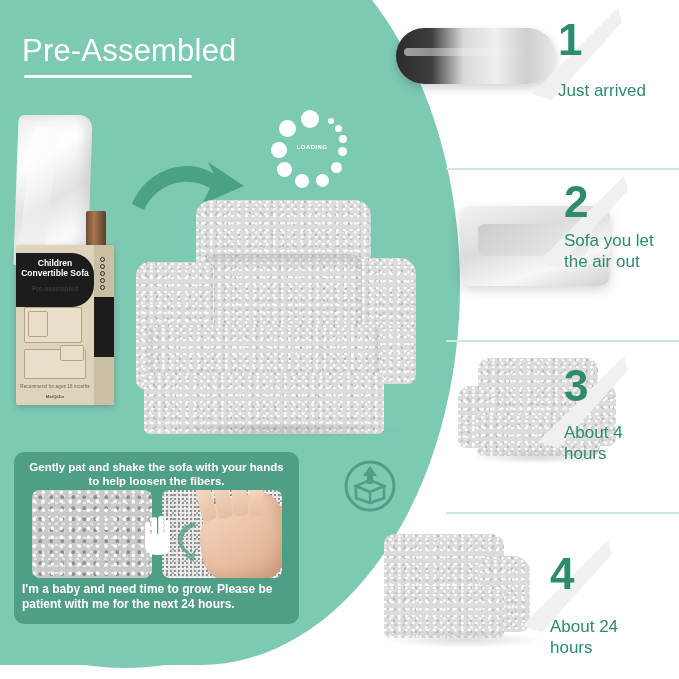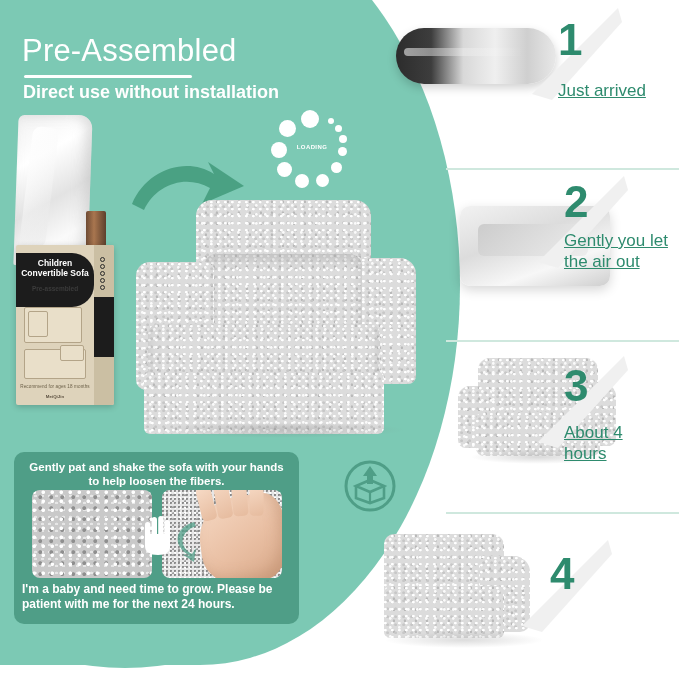--- a/index.html
+++ b/index.html
@@ -222,21 +222,20 @@
     position:absolute; left:0; width:233px; height:2px; background:#cfe8de;
   }
   .ribbon{ position:absolute; }
   .num{
     position:absolute; color:#2e8b6e; font-size:44px; font-weight:700;
     line-height:44px; letter-spacing:-1px;
   }
   .steplabel{
     position:absolute; color:#2e8b6e; font-size:17px; line-height:21px;
     font-weight:400;
-    text-decoration:underline;
   }
 
   .pkg-roll{
     position:absolute; width:160px; height:56px; border-radius:28px;
     background:linear-gradient(90deg,#2c2c2c 0%,#3d3d3d 22%,#d8d8d8 42%,#efefef 62%,#cfcfcf 82%,#e8e8e8 100%);
     box-shadow:0 4px 10px rgba(0,0,0,.18);
   }
   .pkg-roll::after{
     content:""; position:absolute; left:8px; top:20px; width:120px; height:8px;
     background:linear-gradient(90deg,rgba(255,255,255,.55),rgba(255,255,255,0));
@@ -274,21 +273,20 @@
 <body>
 
 <div id="infographic">
 
   <div class="teal-circle"></div>
   <div class="teal-circle2"></div>
   <div class="teal-block"></div>
 
   <div class="title">Pre-Assembled</div>
   <div class="title-rule"></div>
-  <div class="subtitle">Direct use without installation</div>
 
   <div class="spinner">
     <div class="dot" style="left:30px;top:0;width:18px;height:18px;"></div>
     <div class="dot" style="left:8px;top:10px;width:17px;height:17px;"></div>
     <div class="dot" style="left:0;top:32px;width:16px;height:16px;"></div>
     <div class="dot" style="left:6px;top:52px;width:15px;height:15px;"></div>
     <div class="dot" style="left:24px;top:64px;width:14px;height:14px;"></div>
     <div class="dot" style="left:45px;top:64px;width:13px;height:13px;"></div>
     <div class="dot" style="left:60px;top:52px;width:11px;height:11px;"></div>
     <div class="dot" style="left:67px;top:37px;width:9px;height:9px;"></div>
@@ -394,21 +392,21 @@
       <div class="steplabel" style="left:112px;top:80px;width:116px;">Just arrived</div>
     </div>
     <div class="divider" style="top:168px;"></div>
 
     <div class="step" style="top:172px;height:168px;">
       <div class="pkg-flat" style="left:14px;top:34px;"></div>
       <svg class="ribbon" style="left:92px;top:4px;" width="90" height="92" viewBox="0 0 90 92">
         <path d="M86 0 L90 14 L20 92 L0 86 Z" fill="#f0f0f0"></path>
       </svg>
       <div class="num" style="left:118px;top:8px;">2</div>
-      <div class="steplabel" style="left:118px;top:58px;width:104px;">Gently you let the air out</div>
+      <div class="steplabel" style="left:118px;top:58px;width:104px;">Sofa you let the air out</div>
     </div>
     <div class="divider" style="top:340px;"></div>
 
     <div class="step" style="top:344px;height:168px;">
       <div class="sofa-sm" style="left:10px;top:14px;">
         <div class="s-back f-base"></div>
         <div class="s-armL f-base"></div>
         <div class="s-armR f-base"></div>
         <div class="s-seat f-base"></div>
         <div class="s-shadow"></div>
@@ -425,17 +423,18 @@
       <div class="sofa-wide" style="left:-62px;top:18px;">
         <div class="w-back f-base"></div>
         <div class="w-arm f-base"></div>
         <div class="w-seat f-base"></div>
         <div class="w-shadow"></div>
       </div>
       <svg class="ribbon" style="left:76px;top:24px;" width="90" height="92" viewBox="0 0 90 92">
         <path d="M86 0 L90 14 L20 92 L0 86 Z" fill="#f0f0f0"></path>
       </svg>
       <div class="num" style="left:104px;top:36px;">4</div>
+      <div class="steplabel" style="left:104px;top:100px;width:112px;">About 24 hours</div>
     </div>
 
   </div>
 
 </div>
 
 </body></html>

